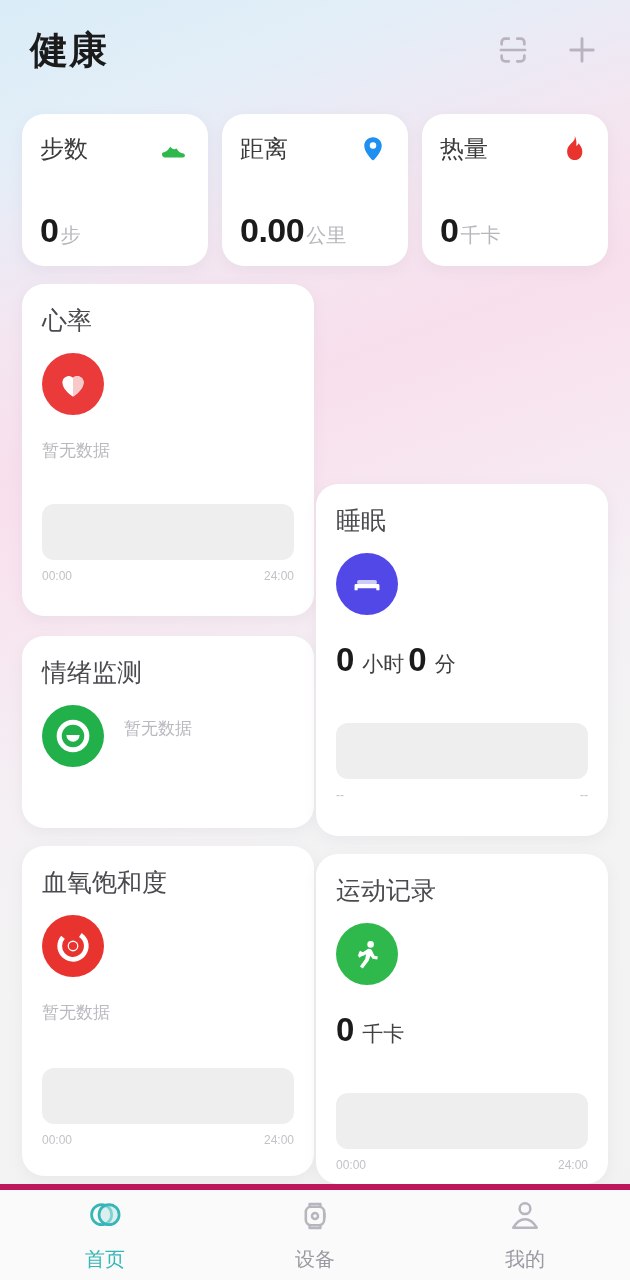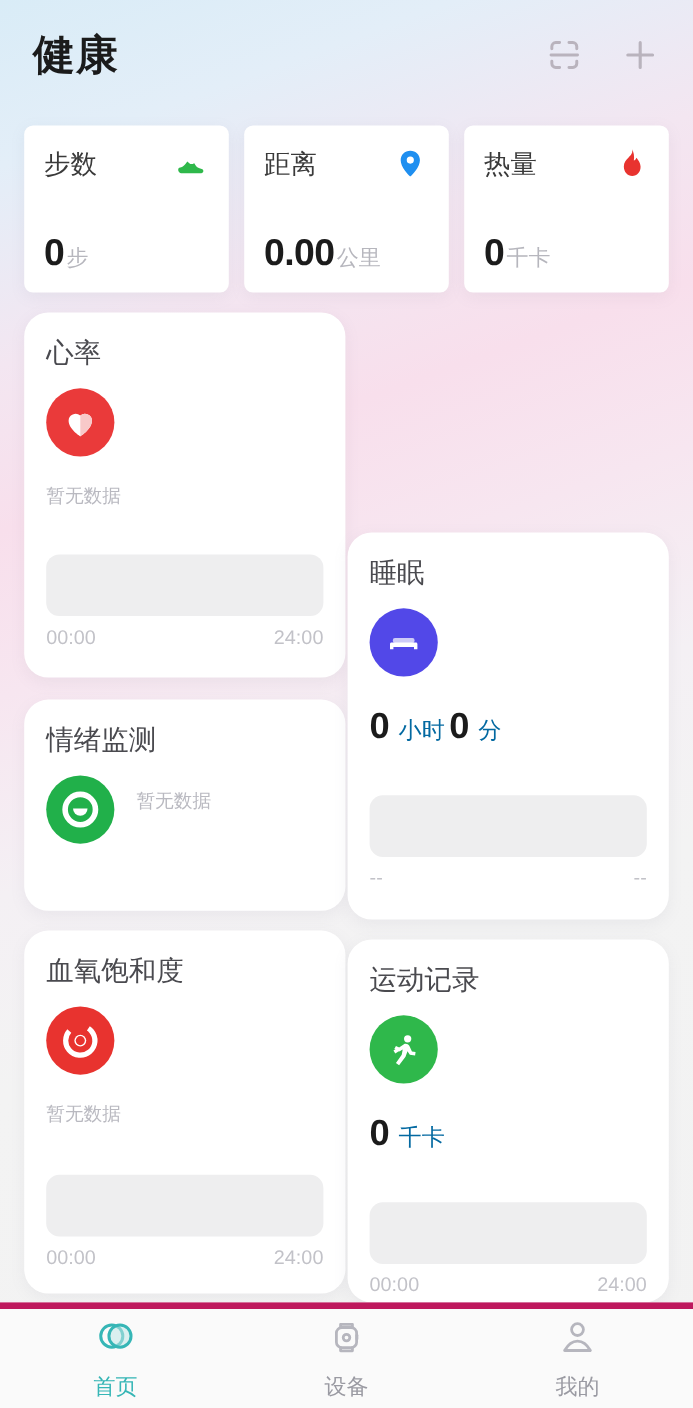--- a/index.html
+++ b/index.html
@@ -35,21 +35,21 @@
     margin-left: auto; display: flex; align-items: center; gap: 34px;
   }
   .icon-btn { display: flex; align-items: center; justify-content: center; cursor: pointer; }
 
   
   .top-row {
     position: absolute; top: 114px; left: 22px; right: 22px;
     display: flex; gap: 14px;
   }
   .stat-card {
-    flex: 1; height: 152px; background: #ffffff; border-radius: 8px;
+    flex: 1; height: 152px; background: #ffffff; border-radius: 22px;
     box-shadow: 0 4px 14px rgba(130,130,160,0.09);
     padding: 18px 18px 16px 18px;
     display: flex; flex-direction: column; justify-content: space-between; gap: 45px;
   }
   .stat-top { display: flex; align-items: center; justify-content: space-between; }
   .stat-label { font-size: 24px; color: #3a3a3a; font-weight: 500; }
   .stat-icon { width: 34px; height: 34px; display: flex; align-items: center; justify-content: center; }
   .stat-value-row { display: flex; align-items: baseline; }
   .stat-value { font-size: 34px; font-weight: bold; color: #1b1b1b; letter-spacing: -0.5px; }
   .stat-unit { font-size: 20px; color: #b6b6bd; margin-left: 2px; }
@@ -76,28 +76,28 @@
   }
   .icon-heart  { background: #ea3a3a; }
   .icon-bed    { background: #5248e8; }
   .icon-mood   { background: #21b04a; }
   .icon-spo2   { background: #e8332f; }
   .icon-run    { background: #2fb84b; }
 
   .nodata { font-size: 17px; color: #b9b9c0; }
   .value-line { display: flex; align-items: baseline; }
   .big-num { font-size: 33px; font-weight: bold; color: #1b1b1b; }
-  .small-unit { font-size: 21px; color: #0369a1; margin: 0 4px 0 8px; }
+  .small-unit { font-size: 21px; color: #404040; margin: 0 4px 0 8px; }
 
   .chart-placeholder {
     background: #eeeeef; border-radius: 12px; width: 100%;
   }
   .axis-row {
     display: flex; justify-content: space-between;
-    font-size: 18px; color: #c2c2c8; margin-top: 9px;
+    font-size: 12px; color: #c2c2c8; margin-top: 9px;
   }
 
   
   .card-heart   { height: 332px; }
   .card-mood    { height: 192px; margin-top: 20px; }
   .card-spo2    { height: 330px; margin-top: 18px; }
   .card-sleep   { height: 352px; margin-top: 18px; }
   .card-sport   { height: 330px; margin-top: 18px; }
 
   .card-heart .chart-placeholder { height: 56px; margin-top: 42px; }

